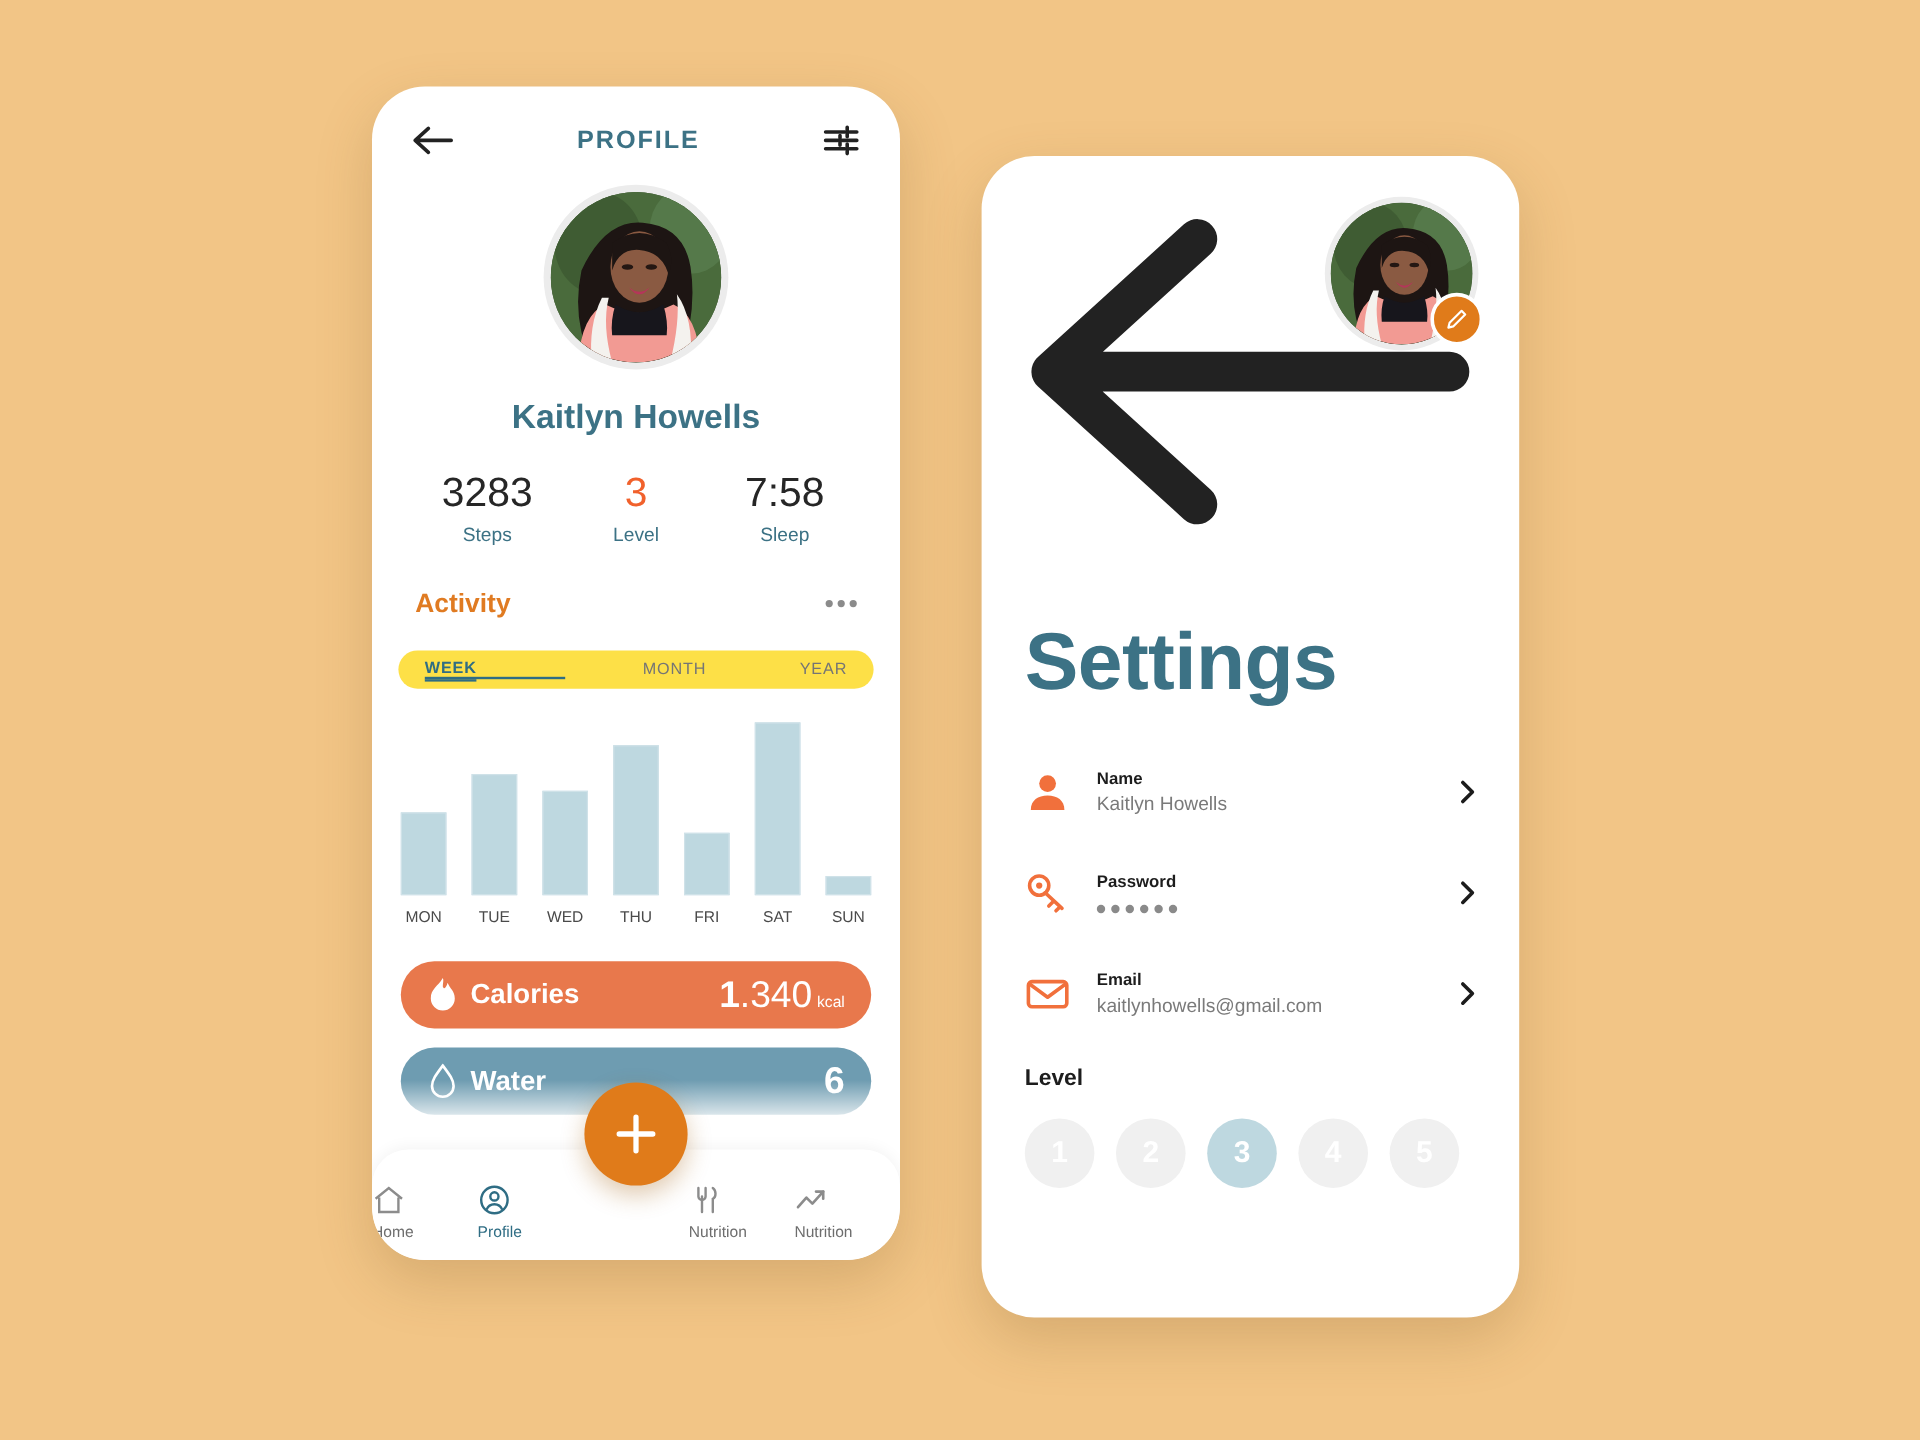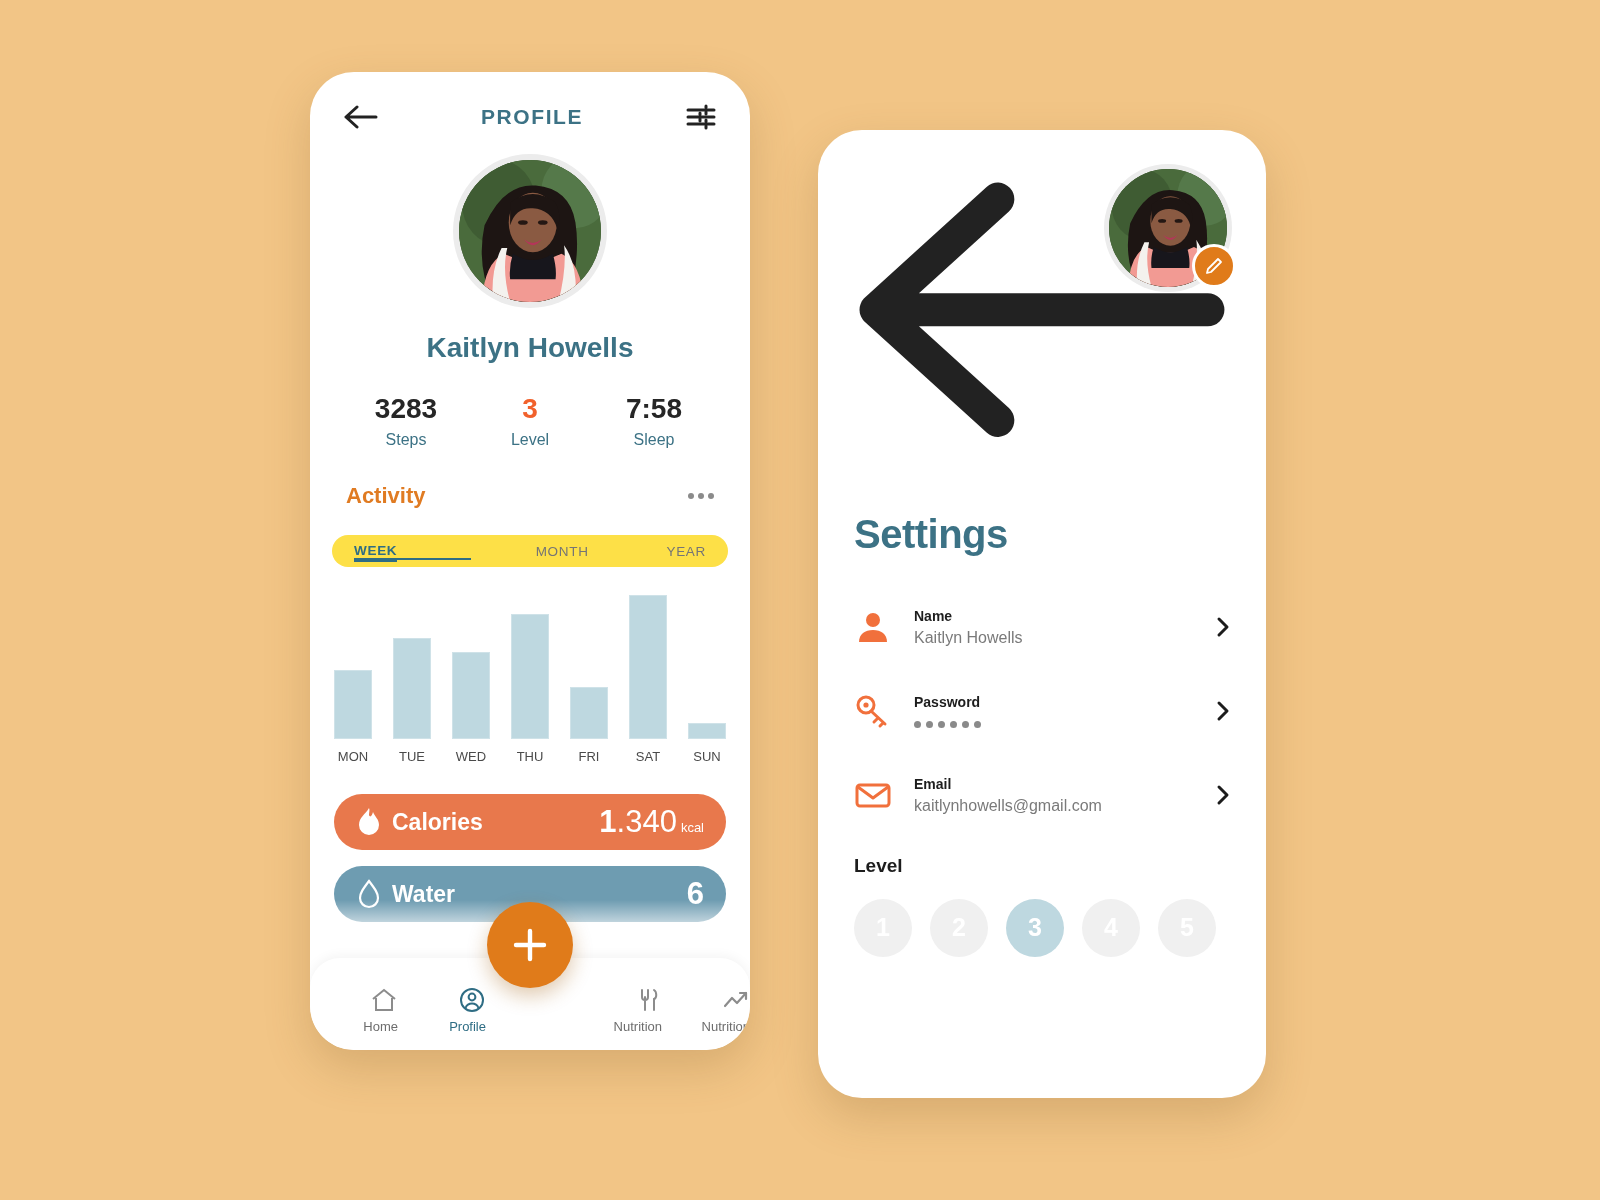--- a/index.html
+++ b/index.html
@@ -51,21 +51,21 @@
 
   .user-name {
     text-align: center; margin-top: 24px;
     font-size: 28px; font-weight: bold; color: #3c7285;
   }
 
   .stats-row {
     display: flex; margin-top: 30px; padding: 0 34px;
   }
   .stat { flex: 1; text-align: center; }
-  .stat-value { font-size: 28px; font-weight: bold; color: #262626; line-height: 1.05; }
+  .stat-value { font-size: 34px; font-weight: normal; color: #262626; line-height: 1.05; }
   .stat-value.accent { color: #f1612c; }
   .stat-label { font-size: 16px; color: #3c7285; margin-top: 8px; }
 
   .activity-head {
     display: flex; align-items: center; justify-content: space-between;
     padding: 34px 36px 0 36px;
   }
   .activity-title { font-size: 22px; font-weight: bold; color: #e07b22; }
   .dots { display: flex; gap: 4px; }
   .dots i { width: 6px; height: 6px; border-radius: 50%; background: #8b8b8b; display: block; }
@@ -121,21 +121,21 @@
     pointer-events: none;
   }
 
   .bottom-nav {
     position: absolute; left: 0; bottom: 0; width: 100%; height: 92px;
     background: #ffffff; border-radius: 30px 30px 44px 44px;
     display: flex; align-items: center; box-shadow: 0 -2px 12px rgba(0,0,0,0.05);
   }
   .nav-item {
     flex: 1; display: flex; flex-direction: column;
-    align-items: flex-end; gap: 6px; padding-top: 12px;
+    align-items: flex-start; gap: 6px; padding-top: 12px;
   }
   .nav-item.spacer { visibility: hidden; }
   .nav-icon { width: 28px; height: 26px; }
   .nav-label { font-size: 13px; color: #6d6d6d; }
   .nav-item.active .nav-label { color: #2f6d84; }
 
   .fab {
     position: absolute; left: 50%; transform: translateX(-50%);
     bottom: 62px; width: 86px; height: 86px; border-radius: 50%;
     background: #e07b1a; display: flex; align-items: center; justify-content: center;
@@ -153,21 +153,21 @@
   .settings-avatar .avatar-img { border-radius: 50%; }
   .edit-badge {
     position: absolute; right: -4px; bottom: 4px;
     width: 44px; height: 44px; border-radius: 50%;
     background: #e07b1a; display: flex; align-items: center; justify-content: center;
     border: 3px solid #ffffff;
   }
   .edit-badge svg { width: 20px; height: 20px; }
 
   .settings-title {
-    font-size: 40px; font-weight: bold; color: #3c7285;
+    font-size: 67px; font-weight: bold; color: #3c7285;
     margin-top: 54px; letter-spacing: -0.5px;
   }
 
   .settings-list { padding: 28px 36px 0 36px; }
   .setting-row {
     display: flex; align-items: center; min-height: 84px;
   }
   .setting-icon { width: 38px; height: 38px; margin-right: 22px; flex: none; }
   .setting-texts { flex: 1; }
   .setting-label { font-size: 14px; font-weight: bold; color: #1d1d1d; }

